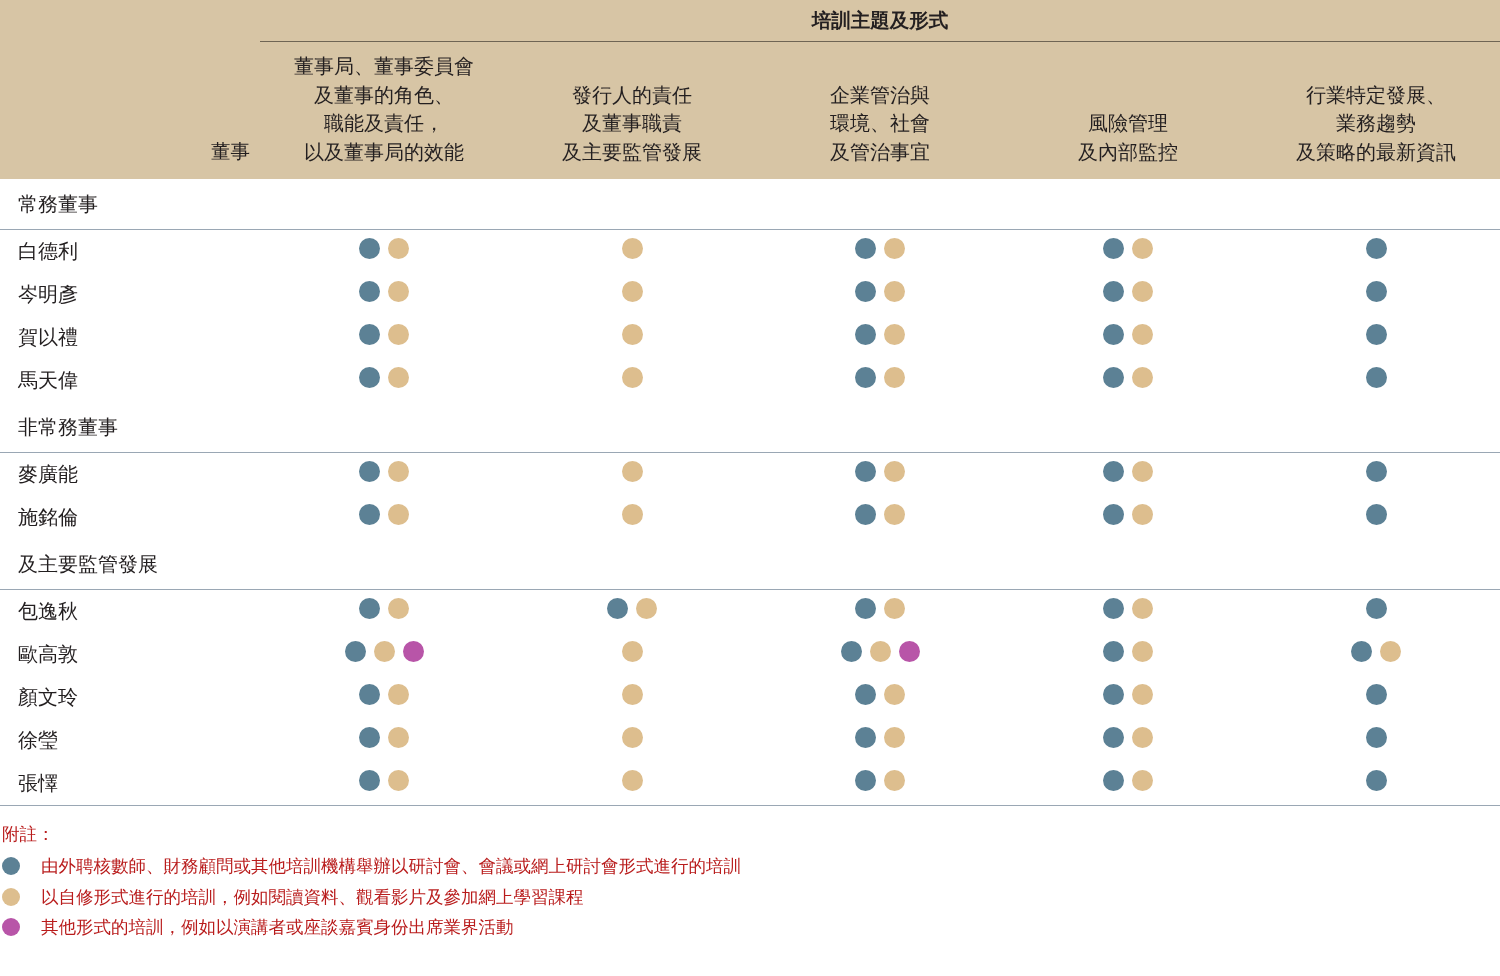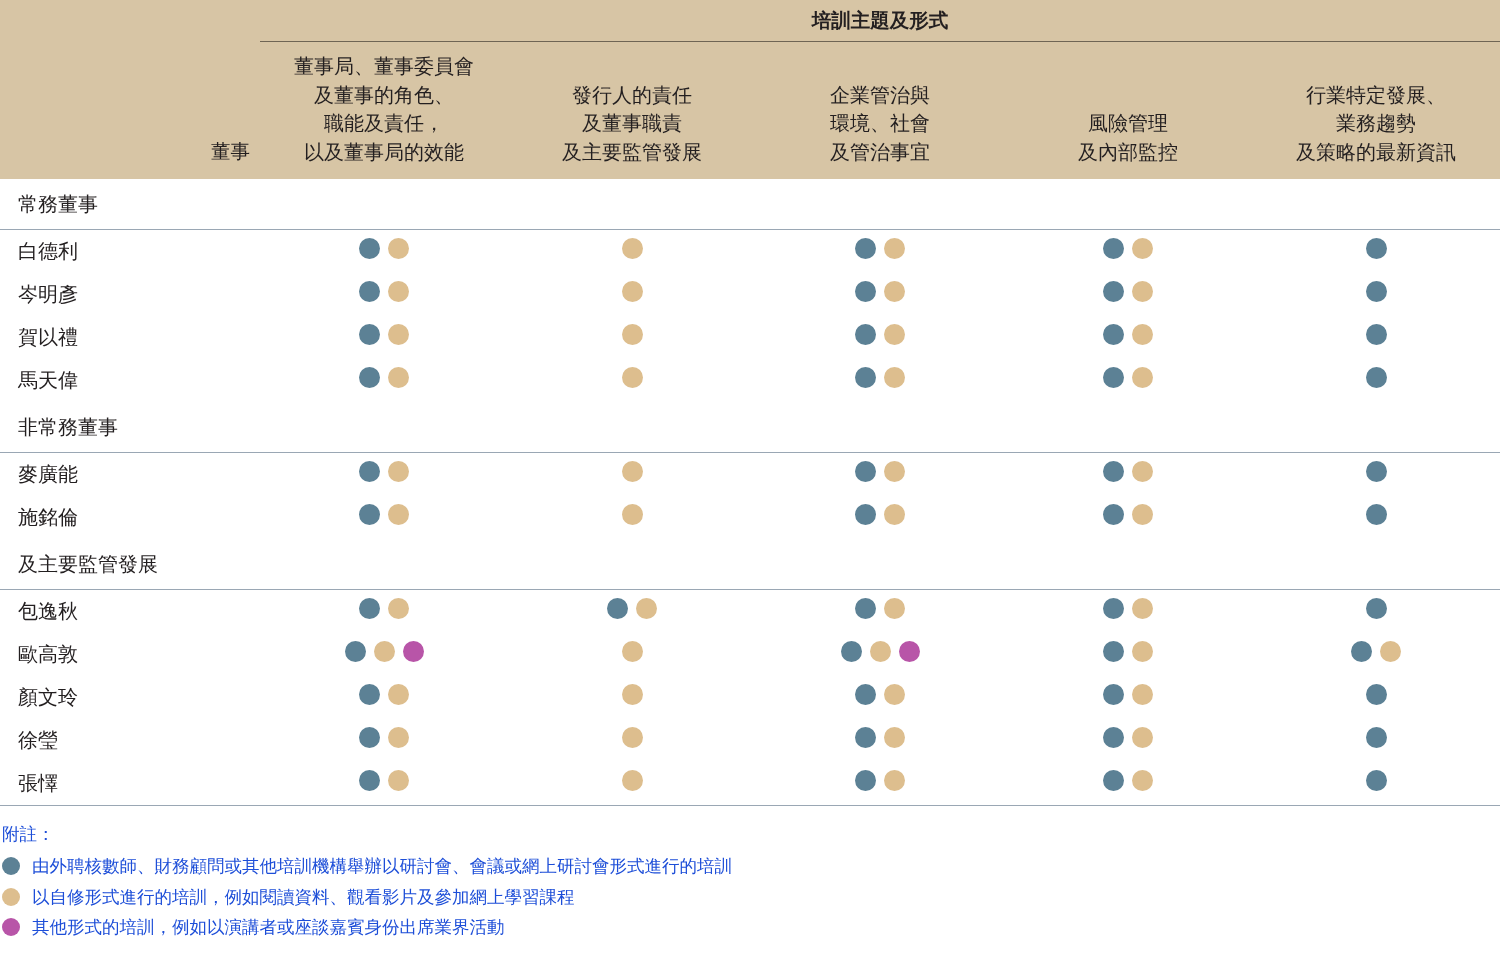--- a/index.html
+++ b/index.html
@@ -101,29 +101,29 @@
   .dot.t3 { background: #b855a8; }
   .table-bottom-rule {
     border-top: 1.4px solid #9aa7b4;
     margin: 0;
   }
 
   
   .notes {
     padding: 16px 8px 0 2px;
     font-size: 17.5px;
-    color: #1d4ed8;
+    color: #b91c1c;
   }
   .notes .notes-title {
     margin-bottom: 9px;
   }
   .note-row {
     display: flex;
     align-items: flex-start;
-    gap: 12px;
+    gap: 21px;
     margin-bottom: 8px;
     line-height: 1.3;
   }
   .note-row .dot {
     width: 18px;
     height: 18px;
     margin-top: 2px;
     flex: 0 0 auto;
   }
 </style>

